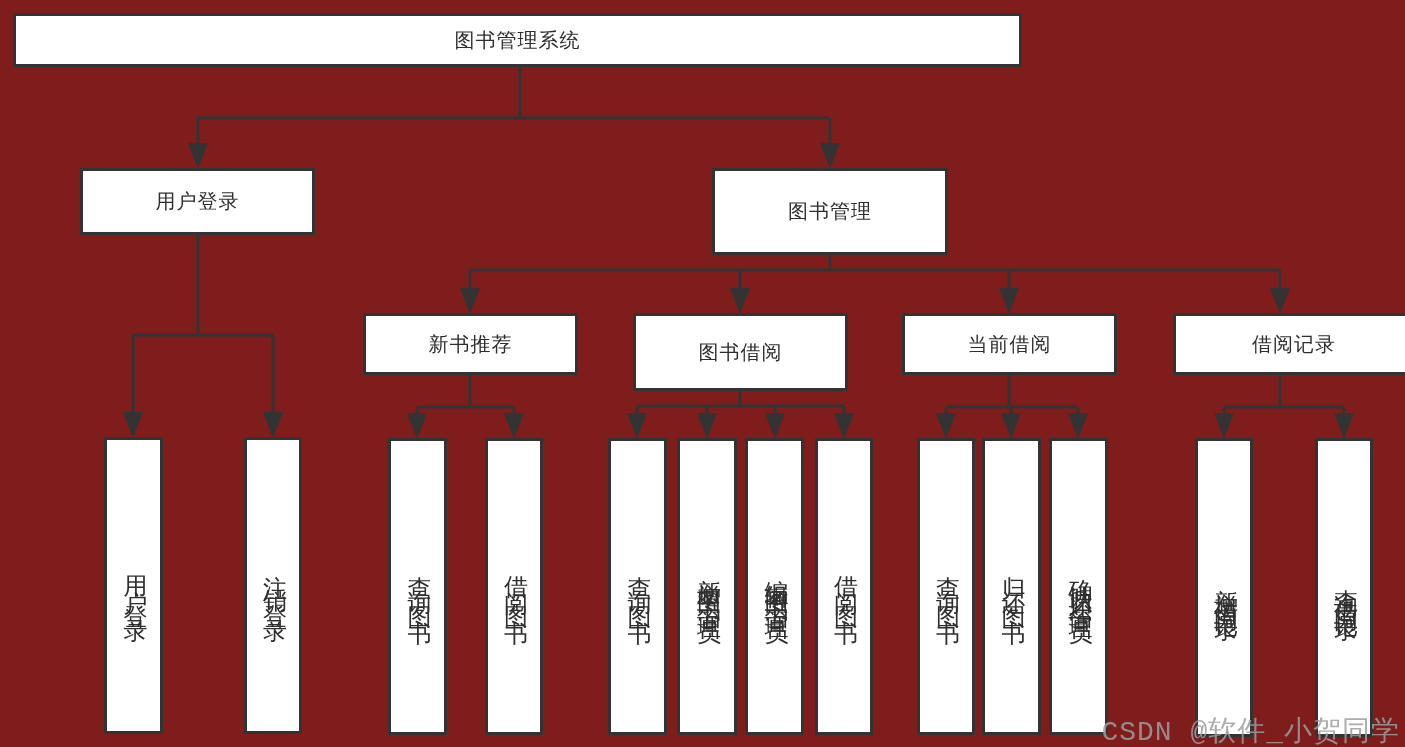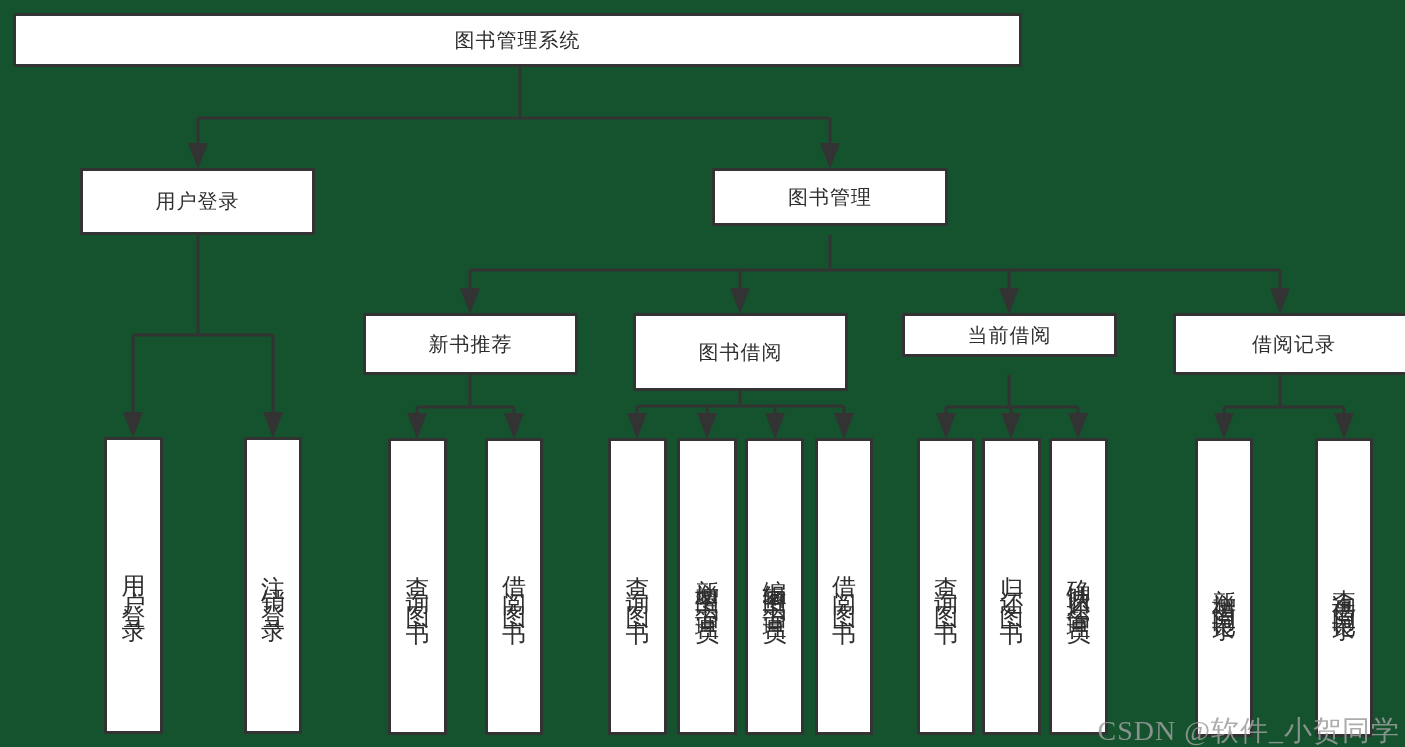--- a/index.html
+++ b/index.html
@@ -1,18 +1,18 @@
 <!DOCTYPE html>
 <html><head>
 <meta charset="utf-8">
 <style>
   html,body{margin:0;padding:0;background:#ffffff;}
   .stage{
-    position:relative;width:1405px;height:747px;background:#14532d;overflow:hidden;
-    font-family:Liberation Serif, serif;
+    position:relative;width:1405px;height:747px;background:#7f1d1d;overflow:hidden;
+    font-family:Liberation Mono, monospace;
   }
   .connectors{position:absolute;left:0;top:0;width:1405px;height:747px;}
   .wire{stroke:#333333;stroke-width:3;fill:none;}
   .arrow{fill:#333333;stroke:none;}
   .node{
     position:absolute;box-sizing:border-box;background:#ffffff;
     border:3px solid #333333;color:#2e2e2e;
     display:flex;align-items:center;justify-content:center;
     z-index:2;
   }
@@ -68,31 +68,31 @@
     <polygon class="arrow" points="1334,413 1354,413 1344,439"></polygon>
   </svg>
 
   <div class="node h" style="left:13px;top:13px;width:1009px;height:54px;">
     <span class="label">图书管理系统</span>
   </div>
 
   <div class="node h" style="left:80px;top:168px;width:235px;height:67px;">
     <span class="label">用户登录</span>
   </div>
-  <div class="node h" style="left:712px;top:168px;width:236px;height:58px;">
+  <div class="node h" style="left:712px;top:168px;width:236px;height:87px;">
     <span class="label">图书管理</span>
   </div>
 
   <div class="node h" style="left:363px;top:313px;width:215px;height:62px;">
     <span class="label">新书推荐</span>
   </div>
   <div class="node h" style="left:633px;top:313px;width:215px;height:78px;">
     <span class="label">图书借阅</span>
   </div>
-  <div class="node h" style="left:902px;top:313px;width:215px;height:44px;">
+  <div class="node h" style="left:902px;top:313px;width:215px;height:62px;">
     <span class="label">当前借阅</span>
   </div>
   <div class="node h" style="left:1173px;top:313px;width:242px;height:62px;">
     <span class="label">借阅记录</span>
   </div>
 
   <div class="node v" style="left:104px;top:437px;width:59px;height:297px;">
     <span class="label">用户登录</span>
   </div>
   <div class="node v" style="left:244px;top:437px;width:58px;height:297px;">

